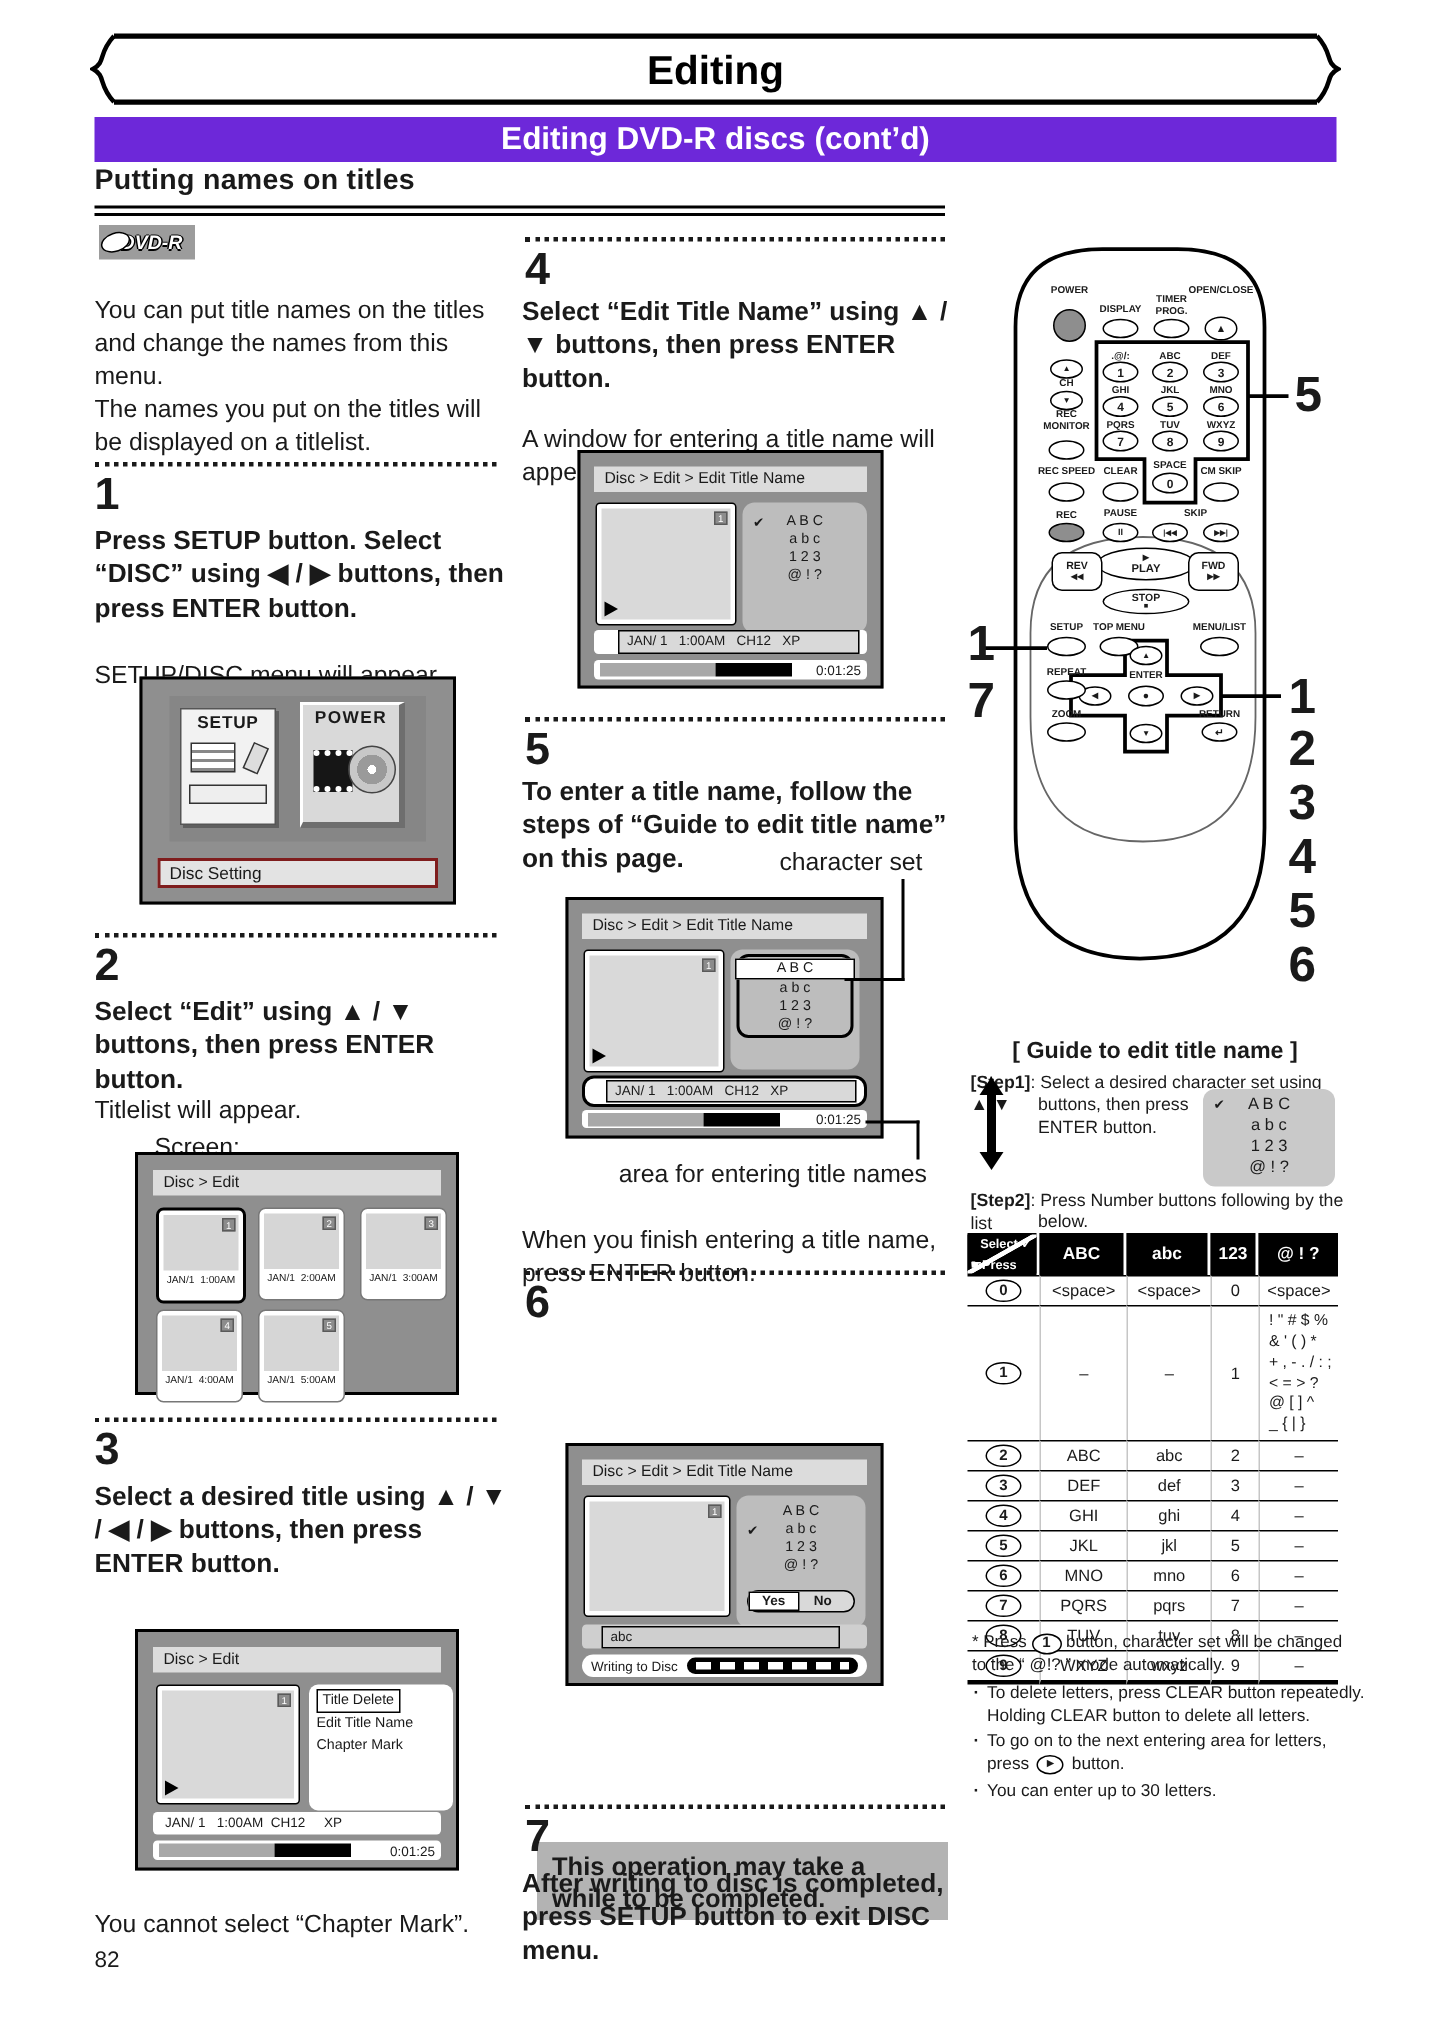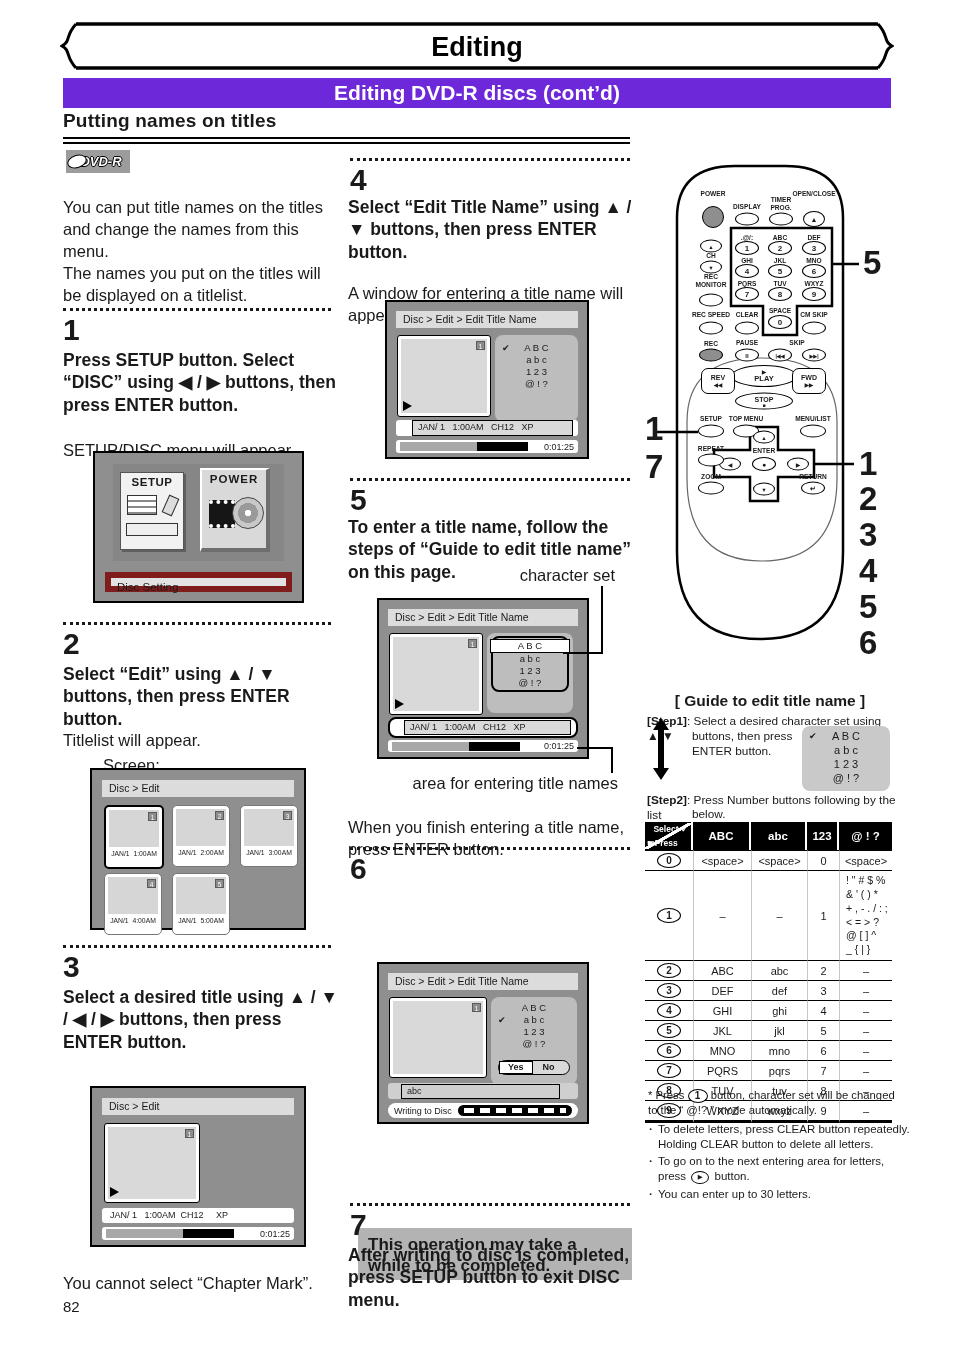--- a/index.html
+++ b/index.html
@@ -144,21 +144,21 @@
       <div style="text-align:center;font-size:11.5px;font-weight:bold;letter-spacing:.5px;margin-top:3px;">SETUP</div>
       <div class="tiny-sliders"></div>
       <div class="tiny-remote"></div>
       <div class="tiny-recorder"></div>
     </div>
     <div class="abs" style="left:105px;top:15px;width:70px;height:84px;background:#d9d9d9;border-top:2px solid #fff;border-left:2px solid #fff;border-right:4px solid #6e6e6e;border-bottom:4px solid #6e6e6e;box-sizing:border-box;">
       <div style="text-align:center;font-size:11.5px;font-weight:bold;letter-spacing:1px;margin-top:3px;">POWER</div>
       <div class="tiny-film"></div>
       <div class="tiny-disc"></div>
     </div>
-    <div class="abs" style="left:10px;bottom:9px;right:10px;height:20px;background:#e3e3e3;border:6px solid #7f1d1d;font-size:11.5px;line-height:18px;padding-left:6px;box-sizing:border-box;">Disc Setting</div>
+    <div class="abs" style="left:10px;bottom:9px;right:10px;height:20px;background:#e3e3e3;border:2px solid #7f1d1d;font-size:11.5px;line-height:18px;padding-left:6px;box-sizing:border-box;">Disc Setting</div>
   </div>
 
   <div class="abs dot" style="left:63px;top:622px;width:268px;"></div>
   <div class="abs stepnum" style="left:63px;top:629px;">2</div>
   <div class="abs stepbold" style="left:63px;top:663px;width:276px;">Select “Edit” using ▲ / ▼ buttons, then press ENTER button.</div>
   <div class="abs body-txt" style="left:63px;top:710px;width:274px;">Titlelist will appear.</div>
   <div class="abs body-txt" style="left:103px;top:735px;">Screen:</div>
 
   <div class="scr" style="left:90px;top:768px;width:212px;height:158px;">
     <div class="sbar" style="left:10px;top:10px;right:10px;height:17px;">Disc &gt; Edit</div>
@@ -198,20 +198,25 @@
   <div class="abs stepnum" style="left:63px;top:952px;">3</div>
   <div class="abs stepbold" style="left:63px;top:986px;width:276px;">Select a desired title using ▲ / ▼ / ◀ / ▶ buttons, then press ENTER button.</div>
 
   <div class="scr" style="left:90px;top:1086px;width:212px;height:157px;">
     <div class="sbar" style="left:10px;top:10px;right:10px;height:17px;">Disc &gt; Edit</div>
     <div class="thumb" style="left:12px;top:35px;width:94px;height:78px;">
       <div class="img">
           <span class="nbadge">1</span>
         <span class="playtri"></span>
         </div>
+    </div>
+    <div class="menu-panel" style="left:114px;top:35px;width:86px;height:78px;">
+      <div><span style="border:1.2px solid #000;display:inline-block;padding:0 3px;">Title Delete</span></div>
+      <div>Edit Title Name</div>
+      <div>Chapter Mark</div>
     </div>
     <div class="infobar pre" style="left:10px;top:120px;right:10px;height:15px;padding-left:8px;">JAN/ 1   1:00AM  CH12     XP</div>
     <div class="progrow" style="left:10px;top:139px;right:10px;height:13px;">
       <div class="track">
           <div class="g"></div>
           <div class="k"></div>
         </div>
       <div class="ptime">0:01:25</div>
     </div>
   </div>

